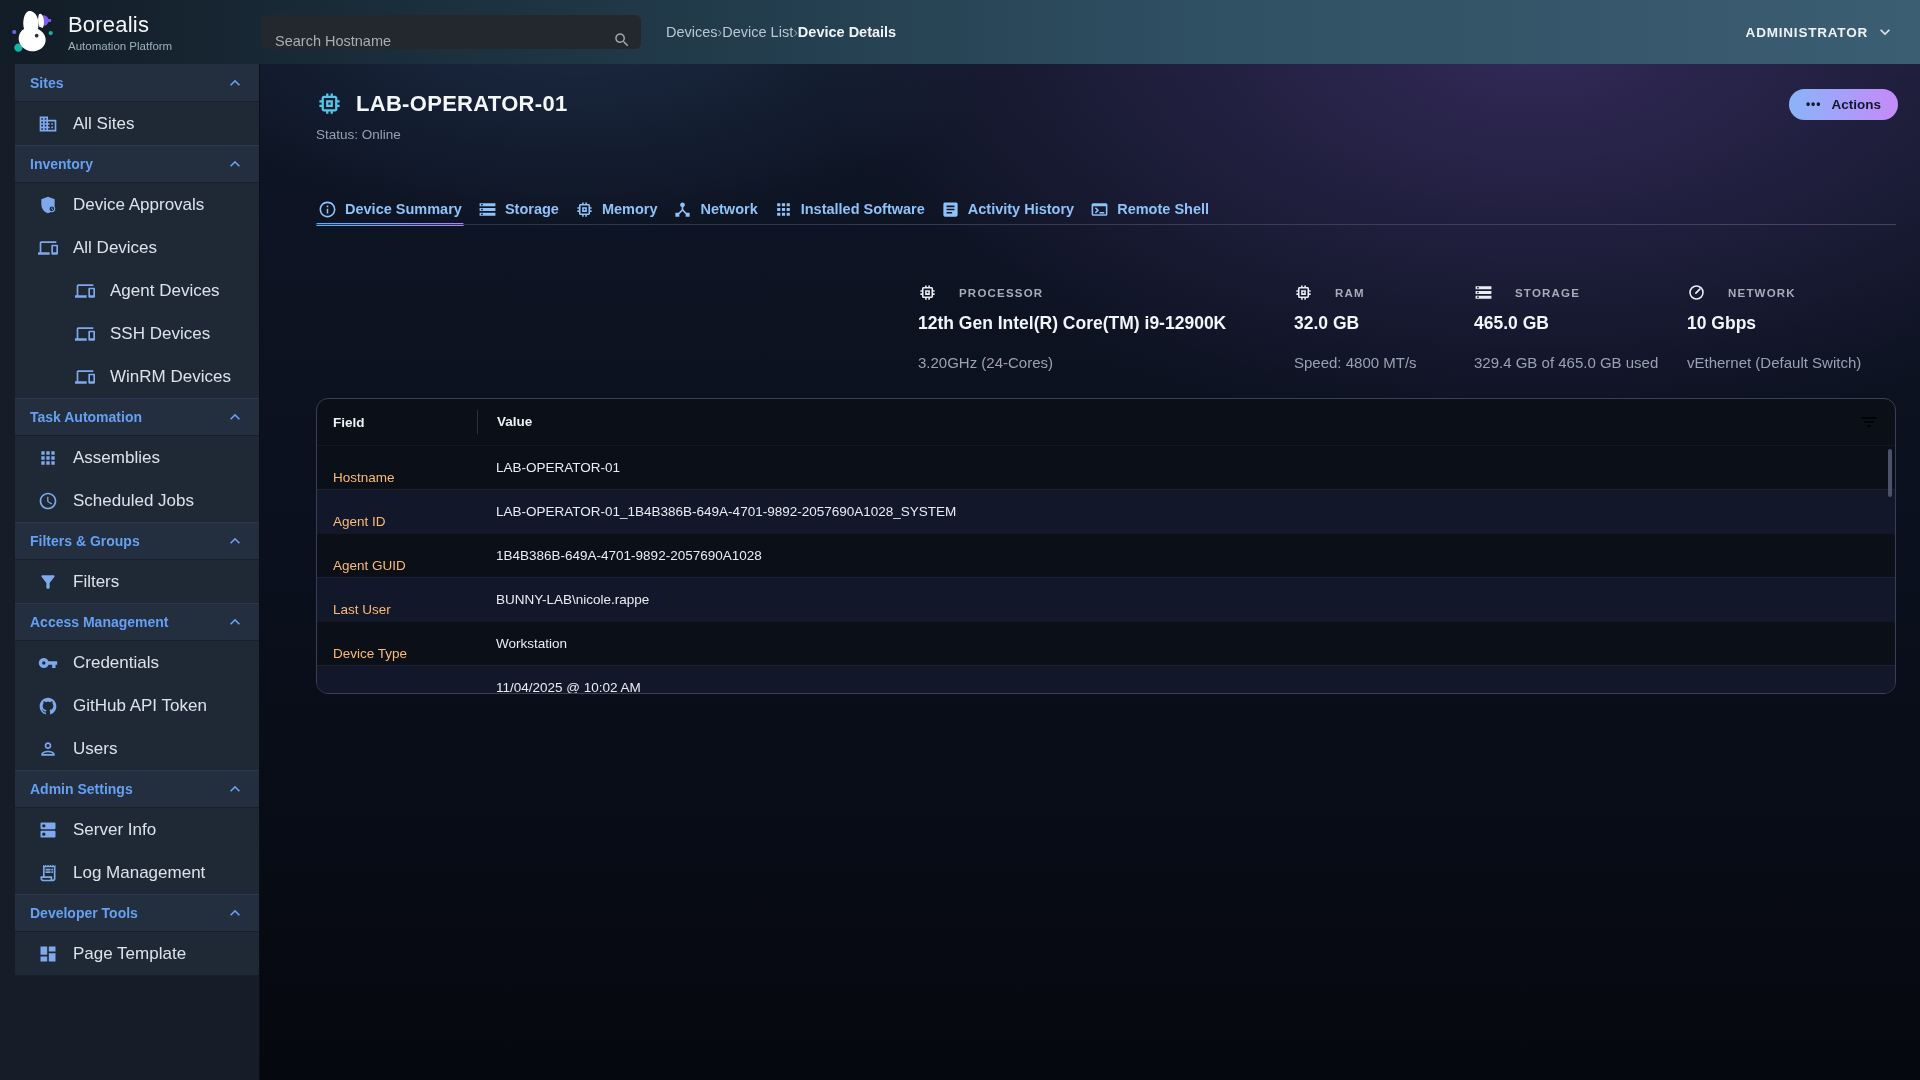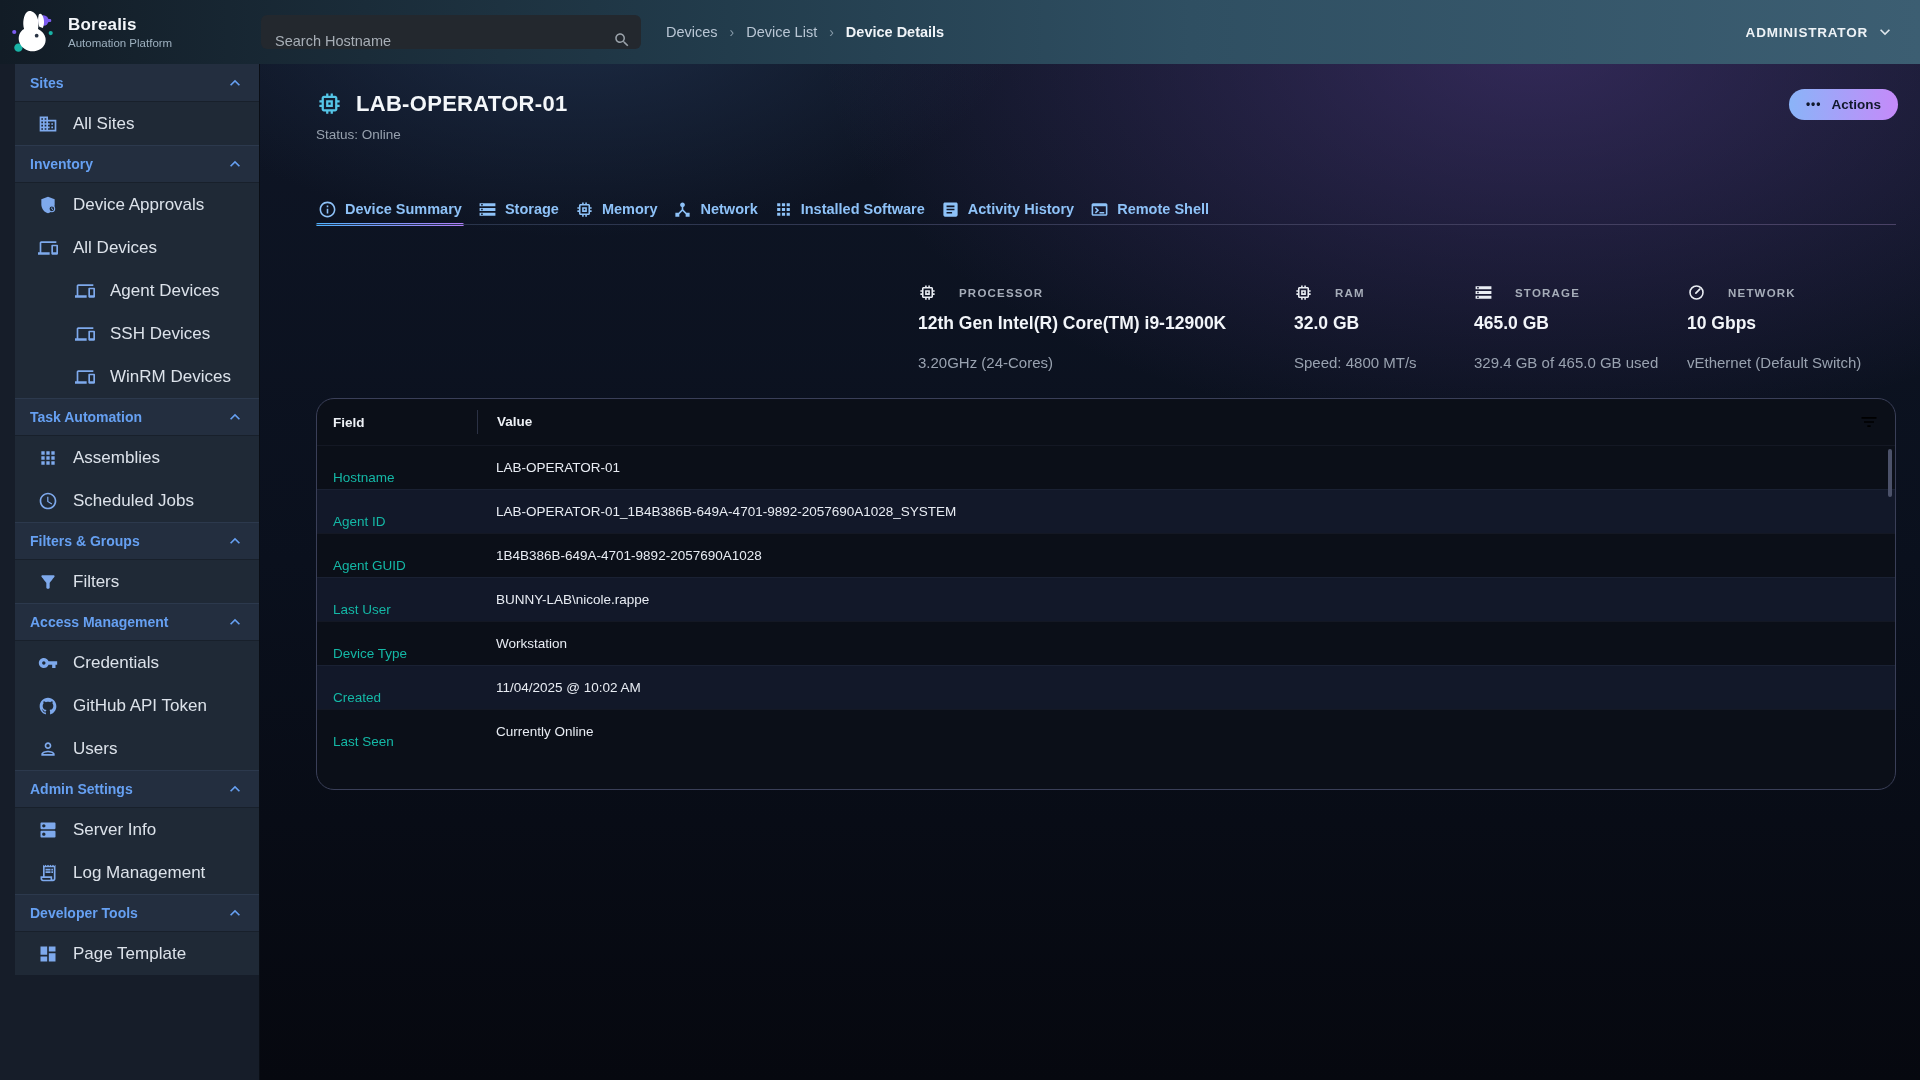--- a/index.html
+++ b/index.html
@@ -12,29 +12,29 @@
       linear-gradient(180deg,#0f1626 0%, #0a101d 52%, #06080f 100%);
   }
   svg.ic { width:20px; height:20px; fill:currentColor; flex:0 0 auto; }
 
   
   .topbar { position:absolute; left:0; top:0; width:1920px; height:64px;
     background:linear-gradient(90deg,#121c26 0%, #223c4c 38%, #2f4f62 62%, #3c5e72 100%);
     z-index:5; }
   .logo { position:absolute; left:8px; top:7px; display:flex; align-items:center; gap:10px; cursor:pointer; }
   .logo svg { width:50px; height:50px; }
-  .brand-name { font-size:17px; font-weight:bold; color:#f4f7fa; letter-spacing:.2px; }
+  .brand-name { font-size:22px; font-weight:normal; color:#f4f7fa; letter-spacing:.2px; }
   .brand-sub { font-size:11.5px; color:#9db0bf; margin-top:2px; }
   .search { position:absolute; left:261px; top:15px; width:380px; height:34px;
     background:#23282e; border-radius:6px; display:flex; align-items:flex-end; padding:0 10px 0 14px; }
   .search input { flex:1; background:transparent; border:none; outline:none; color:#c3cad1;
     font-size:14.5px; font-family:inherit; }
   .search input::placeholder { color:#a7aeb6; }
   .search .ic { width:18px; height:18px; color:#9aa2aa; }
-  .crumbs { position:absolute; left:666px; top:0; height:64px; display:flex; align-items:center; gap:12px; font-size:14.5px; }
+  .crumbs { position:absolute; left:666px; top:0; height:64px; display:flex; align-items:center; font-size:14.5px; }
   .crumb { color:#b9c6d4; cursor:pointer; }
   .crumb.current { color:#f0f4f8; font-weight:bold; }
   .crumb-sep { color:#8699a8; font-size:14px; }
   .usermenu { position:absolute; right:25px; top:0; height:64px; display:flex; align-items:center; gap:7px; cursor:pointer; }
   .usermenu .label { color:#edf2f6; font-size:13.5px; font-weight:bold; letter-spacing:.8px; }
   .usermenu .ic { width:20px; height:20px; color:#dfe6ec; }
 
   
   .sidebar { position:absolute; left:0; top:64px; width:260px; bottom:0;
     background:#161d29; border-right:1px solid #0a0e15; z-index:4;padding-left:15px; }
@@ -78,30 +78,30 @@
     color:#fff; font-size:15.5px; font-family:inherit; height:26px; }
   .stat { position:absolute; top:283px; }
   .stat .head { display:flex; align-items:center; gap:22px; color:#e9edf3; }
   .stat .head .ic { width:19px; height:19px; }
   .stat .head .label { font-size:11.5px; font-weight:bold; letter-spacing:1.2px; color:#a6adb9; }
   .stat .value { margin-top:11px; font-size:17.5px; font-weight:bold; color:#f2f5f9; }
   .stat .detail { margin-top:20px; font-size:15px; color:#99a2b0; }
   .stat1 { left:918px; } .stat2 { left:1294px; } .stat3 { left:1474px; } .stat4 { left:1687px; }
 
   
-  .dtable { position:absolute; left:316px; top:398px; width:1580px; height:392px;
-    background:#0b0f18; border:1px solid #3a3f58; border-radius:18px; overflow:hidden; }
+  .dtable { position:absolute; left:316px; top:398px; width:1580px; height:296px;
+    background:#0b0f18; border:1px solid #3a3f58; border-radius:12px; overflow:hidden; }
   .thead { position:relative; height:46px; display:grid; grid-template-columns:160px 1fr; align-items:center; }
   .thead .hcell { padding-left:16px; font-size:13.5px; font-weight:bold; color:#eef1f6; }
   .thead .hcell.val { padding-left:19px; border-left:1px solid #2b3144; height:24px; line-height:24px; }
   .thead .filter { position:absolute; right:16px; top:13px; width:20px; height:20px; color:#cdd3dd; cursor:pointer; }
   .trow { height:44px; display:grid; grid-template-columns:160px 1fr; align-items:center;
     border-top:1px solid rgba(125,145,180,0.08); }
   .rows .trow:nth-child(even) { background:#121829; }
-  .trow .fcell { padding-left:16px; font-size:13.5px; color:#14b8a6;margin-top:20px; }
+  .trow .fcell { padding-left:16px; font-size:13.5px; color:#fdba74;margin-top:20px; }
   .trow .vcell { padding-left:19px; font-size:13.5px; color:#e8ecf3; }
   .scroll-thumb { position:absolute; right:3px; top:50px; width:4px; height:48px; background:#4c526a; border-radius:2px; cursor:grab; }
 </style>
 </head>
 <body>
 
 <svg width="0" height="0" style="position:absolute">
   <defs>
     <symbol id="i-search" viewBox="0 0 24 24">
         <path d="M15.5 14h-.79l-.28-.27C15.41 12.59 16 11.11 16 9.5 16 5.91 13.09 3 9.5 3S3 5.91 3 9.5 5.91 16 9.5 16c1.61 0 3.09-.59 4.23-1.57l.27.28v.79l5 4.99L20.49 19l-4.99-5zm-6 0C7.01 14 5 11.99 5 9.5S7.01 5 9.5 5 14 7.01 14 9.5 11.99 14 9.5 14z"></path>

